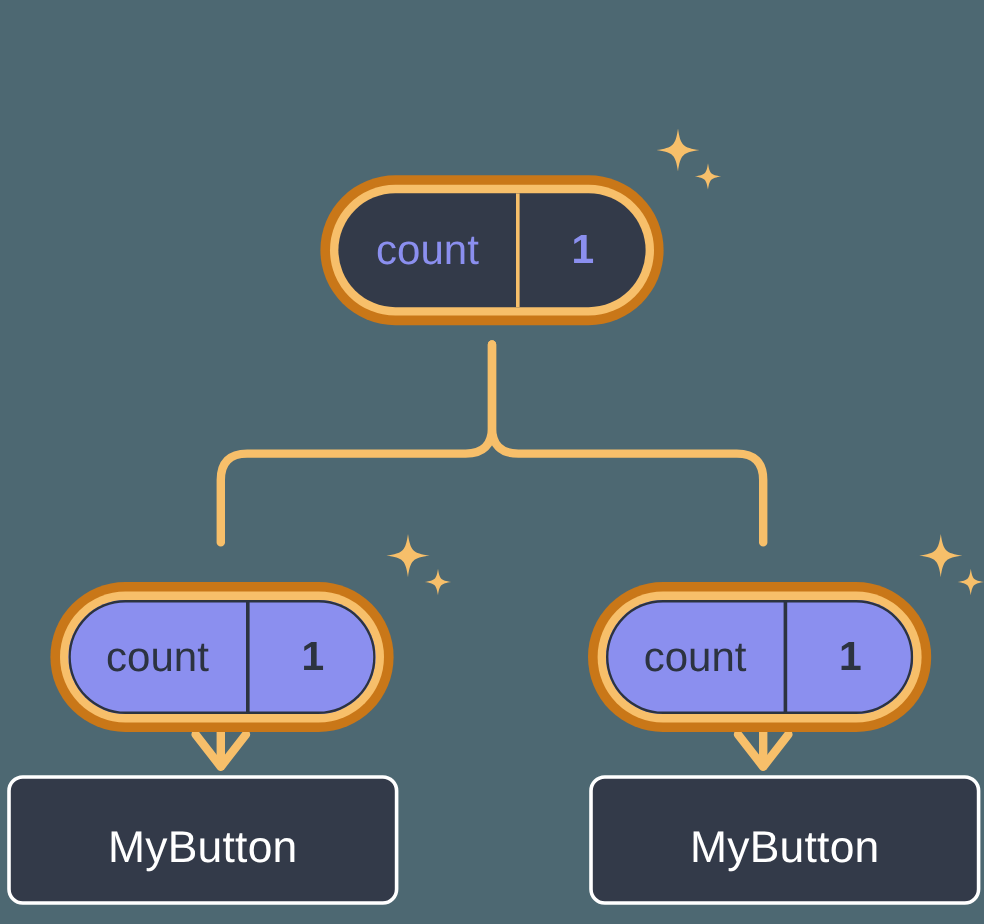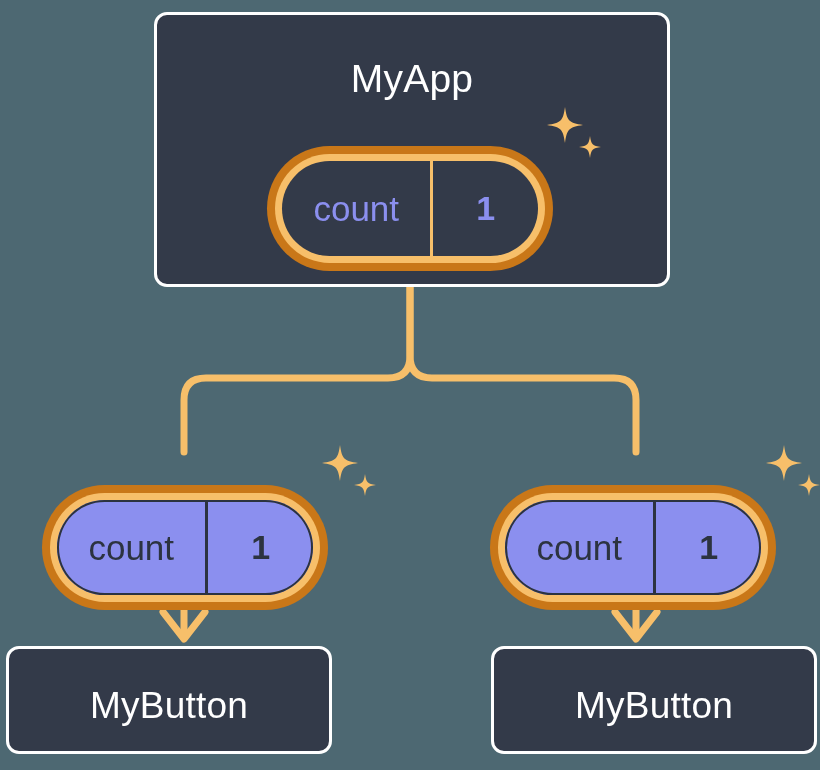--- a/index.html
+++ b/index.html
@@ -171,23 +171,20 @@
              Q 636 378 636 400
              L 636 452" fill="none" stroke="#f7bf6a" stroke-width="7" stroke-linecap="round" stroke-linejoin="round"></path>
 
     <path d="M 184 577 L 184 638" fill="none" stroke="#f7bf6a" stroke-width="7" stroke-linecap="round"></path>
     <path d="M 163 612 L 184 639 L 205 612" fill="none" stroke="#f7bf6a" stroke-width="7" stroke-linecap="round" stroke-linejoin="round"></path>
 
     <path d="M 636 577 L 636 638" fill="none" stroke="#f7bf6a" stroke-width="7" stroke-linecap="round"></path>
     <path d="M 615 612 L 636 639 L 657 612" fill="none" stroke="#f7bf6a" stroke-width="7" stroke-linecap="round" stroke-linejoin="round"></path>
   </svg>
 
-  <div class="node-card" id="app-card">
-    <div class="card-title">MyApp</div>
-  </div>
 
   <div class="pill" id="pill-app">
     <div class="pill-inner">
       <div class="pill-body">
         <div class="pill-cell pill-key">count</div>
         <div class="pill-divider"></div>
         <div class="pill-cell pill-value">1</div>
       </div>
     </div>
   </div>

